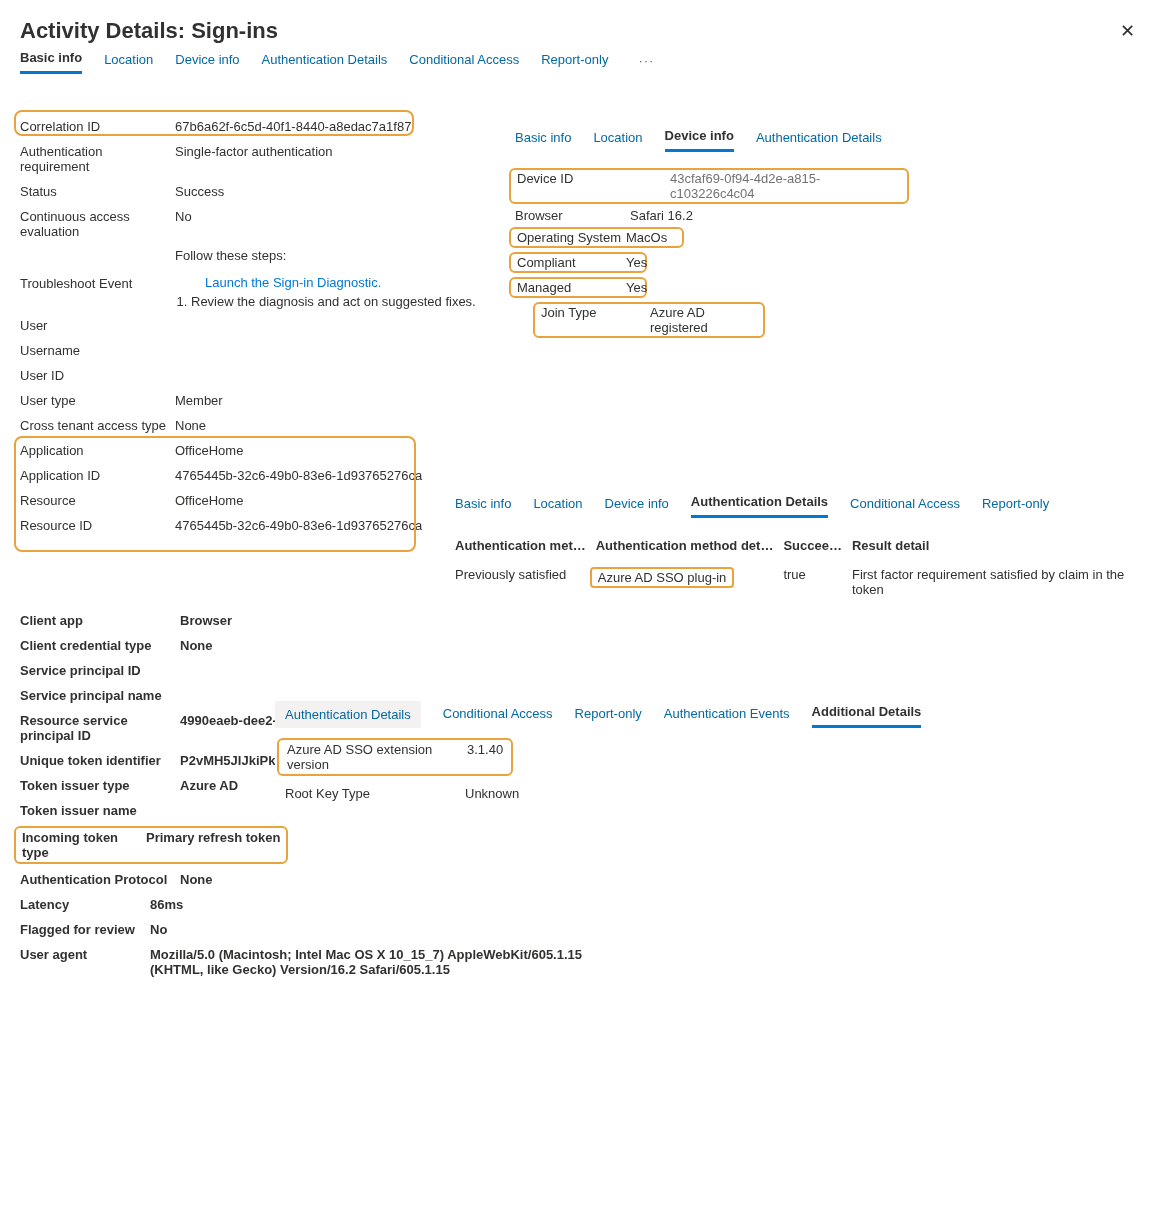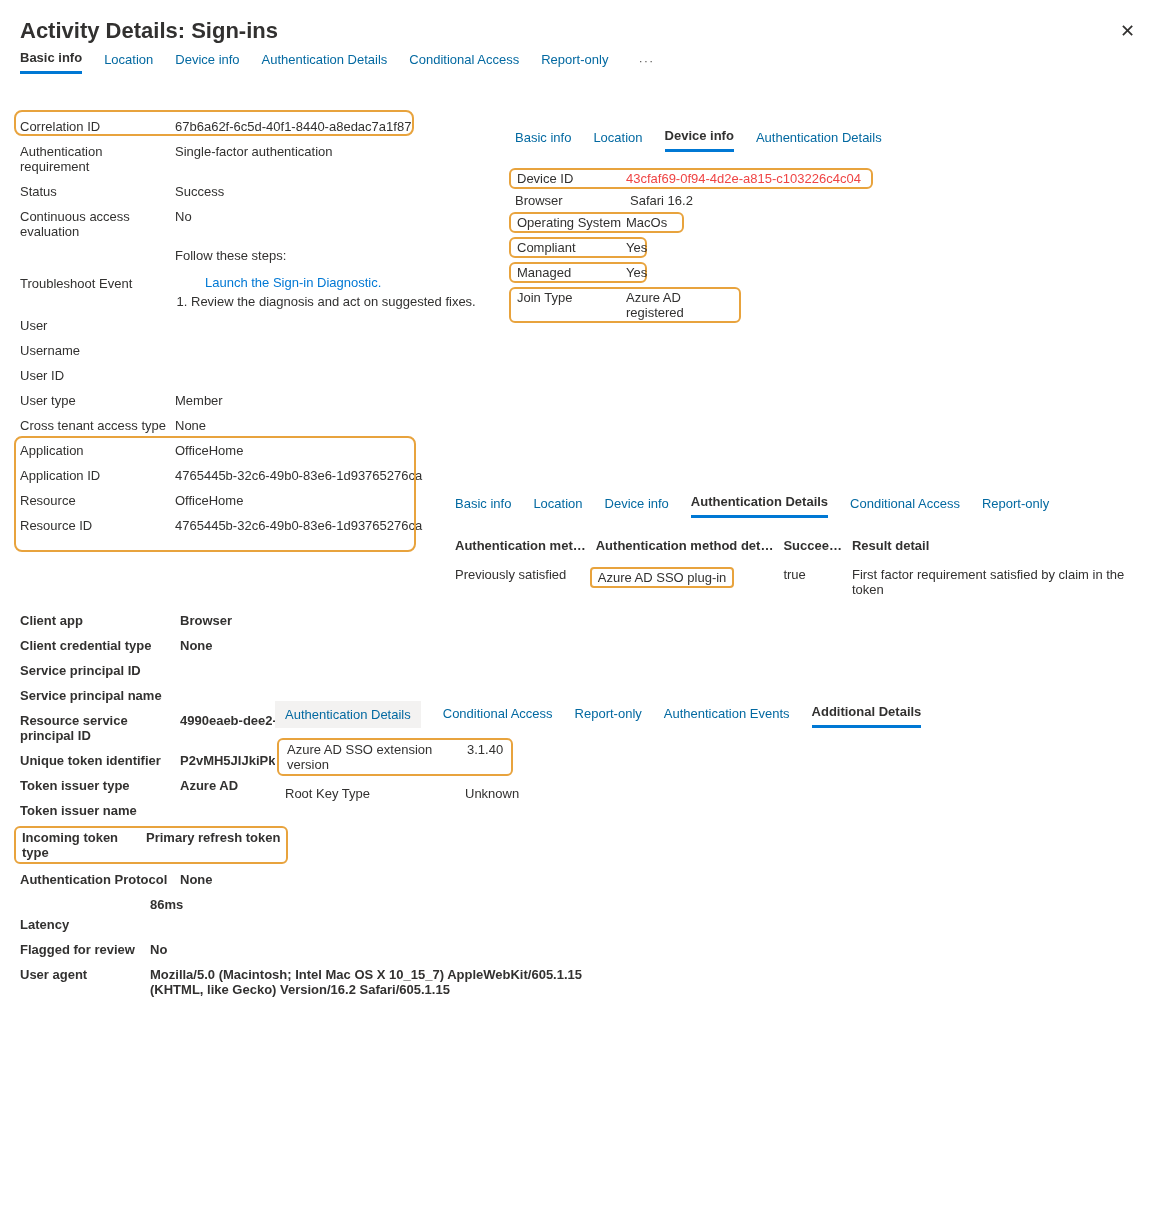--- a/index.html
+++ b/index.html
@@ -26,21 +26,21 @@
   .troubleshoot-block { padding-top: 4px; padding-bottom:4px;}
   .troubleshoot-block .steps { margin-top: 12px; }
   .troubleshoot-block .steps ol { margin: 4px 0 0 16px; padding:0;}
   .panel { position: relative; }
 
   
   .device-panel { position: absolute; left: 495px; top: 10px; width: 500px; background:#fff;}
   .device-panel .tabs { margin-bottom: 16px; gap:22px;}
   .device-panel .kv-row { padding: 4px 0; }
   .device-panel .kv-label { width: 115px; }
-  .device-panel .kv-value.link { color:#ef4444;}
+  .device-panel .kv-value.link { color:#737373;}
   .dev-highlight { display:inline-flex; border: 2px solid #e8a33d; border-radius: 6px; padding: 1px 6px; margin-left:-6px; }
   .dev-highlight .kv-label { width: 109px; }
 
   
   .auth-panel { position:absolute; left: 435px; top: 376px; width: 700px; background:#fff;}
   .auth-panel .tabs { margin-bottom: 12px; gap:22px;}
   .auth-table { width:100%; font-size:13px; border-collapse:collapse;}
   .auth-table th { text-align:left; font-weight:600; padding: 8px 10px 8px 0; color:#323130; white-space:nowrap; overflow:hidden; text-overflow:ellipsis;}
   .auth-table td { padding: 6px 10px 6px 0; vertical-align:top;}
   .cell-highlight { border: 2px solid #e8a33d; border-radius: 4px; padding: 1px 6px; display:inline-block; margin-left:-6px;}
@@ -163,42 +163,42 @@
   </div>
 
   <div class="device-panel">
     <div class="tabs">
       <div class="tab">Basic info</div>
       <div class="tab">Location</div>
       <div class="tab active">Device info</div>
       <div class="tab">Authentication Details</div>
     </div>
     <div>
-      <div class="dev-highlight" style="width:364px;">
+      <div class="dev-highlight" style="width:400px;gap:44px;">
         <div class="kv-label">Device ID</div>
         <div class="kv-value link">43cfaf69-0f94-4d2e-a815-c103226c4c04</div>
       </div>
     </div>
     <div class="kv-row">
       <div class="kv-label">Browser</div>
       <div class="kv-value">Safari 16.2</div>
     </div>
     <div><div class="dev-highlight" style="width:175px;">
       <div class="kv-label">Operating System</div>
       <div class="kv-value">MacOs</div>
     </div></div>
     <div style="margin-top:4px;"><div class="dev-highlight" style="width:138px;">
       <div class="kv-label">Compliant</div>
       <div class="kv-value">Yes</div>
     </div></div>
     <div style="margin-top:4px;"><div class="dev-highlight" style="width:138px;">
       <div class="kv-label">Managed</div>
       <div class="kv-value">Yes</div>
     </div></div>
-    <div style="margin-top:4px;"><div class="dev-highlight" style="width:232px;">
+    <div style="margin-top:4px;margin-left:24px;"><div class="dev-highlight" style="width:232px;">
       <div class="kv-label">Join Type</div>
       <div class="kv-value">Azure AD registered</div>
     </div></div>
   </div>
 
   <div class="auth-panel">
     <div class="tabs">
       <div class="tab">Basic info</div>
       <div class="tab">Location</div>
       <div class="tab">Device info</div>
@@ -287,21 +287,21 @@
       <div class="kv-label">Incoming token type</div>
       <div>Primary refresh token</div>
     </div>
   </div>
 
   <div class="kv-row">
     <div class="kv-label">Authentication Protocol</div>
     <div class="kv-value">None</div>
   </div>
   <div class="kv-row">
-    <div class="kv-label" style="width:130px;margin-top:20px;">Latency</div>
+    <div class="kv-label" style="width:130px;">Latency</div>
     <div class="kv-value">86ms</div>
   </div>
   <div class="kv-row">
     <div class="kv-label" style="width:130px;">Flagged for review</div>
     <div class="kv-value">No</div>
   </div>
   <div class="kv-row ua">
     <div class="kv-label">User agent</div>
     <div class="kv-value">Mozilla/5.0 (Macintosh; Intel Mac OS X 10_15_7) AppleWebKit/605.1.15 (KHTML, like Gecko) Version/16.2 Safari/605.1.15</div>
   </div>

